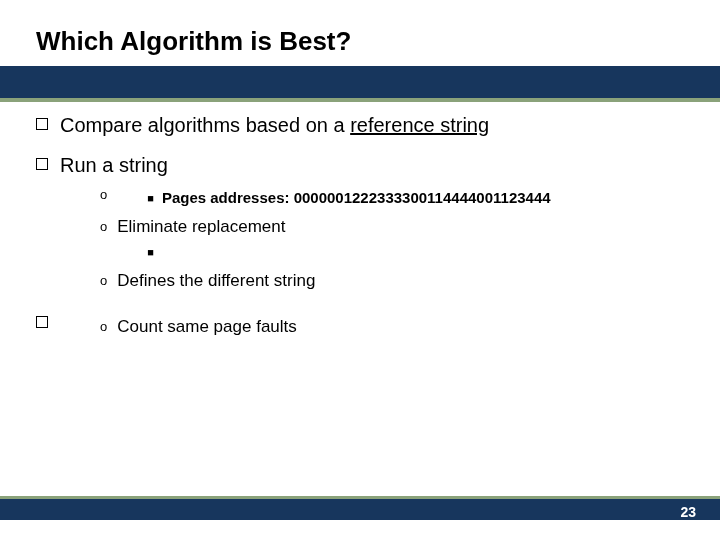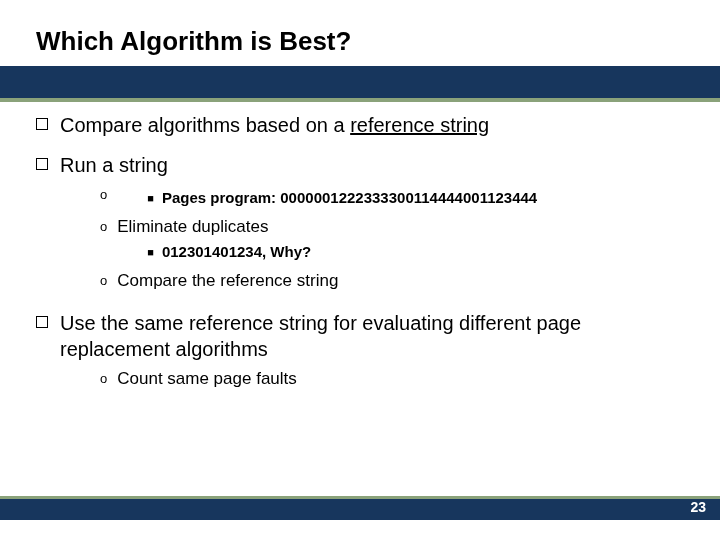--- a/index.html
+++ b/index.html
@@ -113,22 +113,22 @@
     left: 0;
     right: 0;
     bottom: 20px;
     height: 21px;
     background: #17365d;
     color: #ffffff;
     font-size: 14px;
     font-weight: bold;
     display: flex;
     justify-content: flex-end;
-    align-items: flex-start;
-    padding-right: 14px;
+    align-items: flex-end;
+    padding-right: 24px;
     box-sizing: border-box;
   }
   .footer-band::before {
     content: "";
     position: absolute;
     top: -3px;
     left: 0;
     right: 0;
     height: 3px;
     background: #8aa27a;
@@ -156,49 +156,47 @@
         <span class="m"></span>
         <span class="txt">
           <span>Run a string</span>
           <ul class="lvl2">
             <li>
               <span class="m">o</span>
               <span>
                 <ul class="lvl3">
                   <li>
                     <span class="m">■</span>
-                    <span>Pages program: 0000001222333300114444001123444</span>
+                    <span>Pages addresses: 0000001222333300114444001123444</span>
                   </li>
                 </ul>
               </span>
             </li>
             <li>
               <span class="m">o</span>
               <span>
-                <span>Eliminate duplicates</span>
+                <span>Eliminate replacement</span>
                 <ul class="lvl3">
                   <li>
                     <span class="m">■</span>
-                    <span>012301401234, Why?</span>
                   </li>
                 </ul>
               </span>
             </li>
             <li>
               <span class="m">o</span>
-              <span>Compare the reference string</span>
+              <span>Defines the different string</span>
             </li>
           </ul>
         </span>
       </li>
 
       <li>
         <span class="m"></span>
         <span class="txt">
-          <span>Use the same reference string for evaluating different page replacement algorithms</span>
           <ul class="lvl2">
             <li>
               <span class="m">o</span>
               <span>Count same page faults</span>
             </li>
           </ul>
         </span>
       </li>
     </ul>
   </div>

